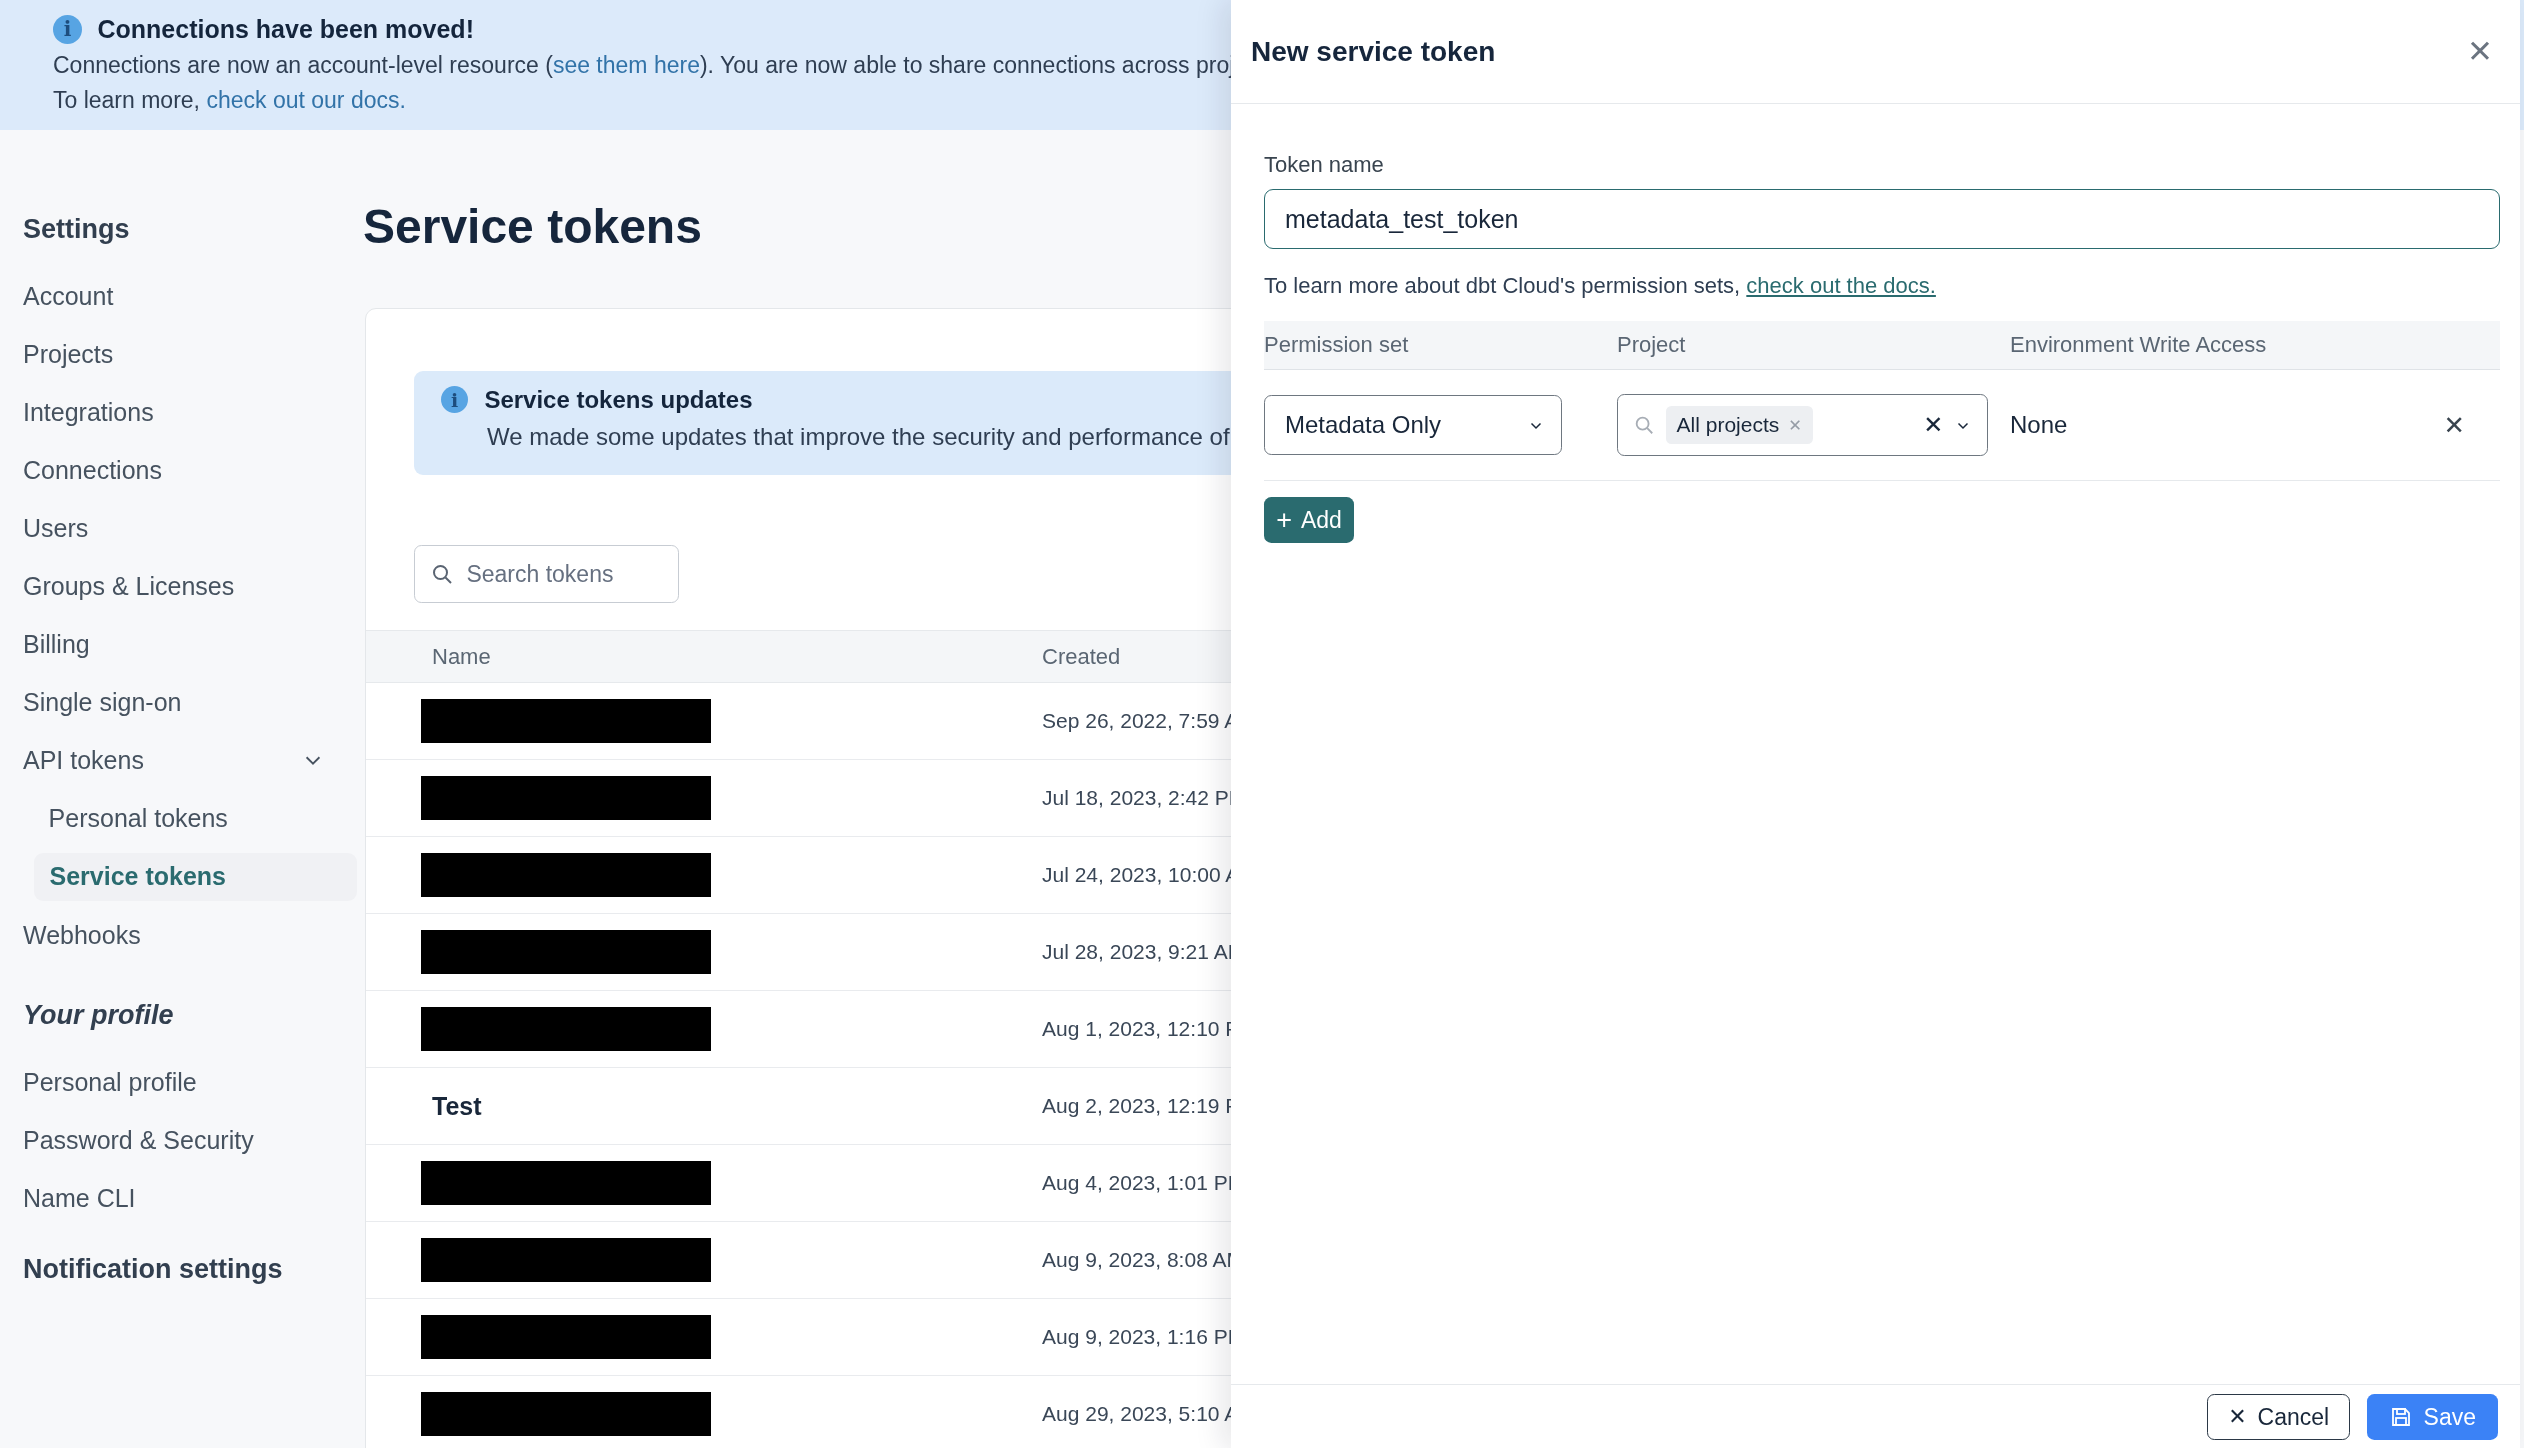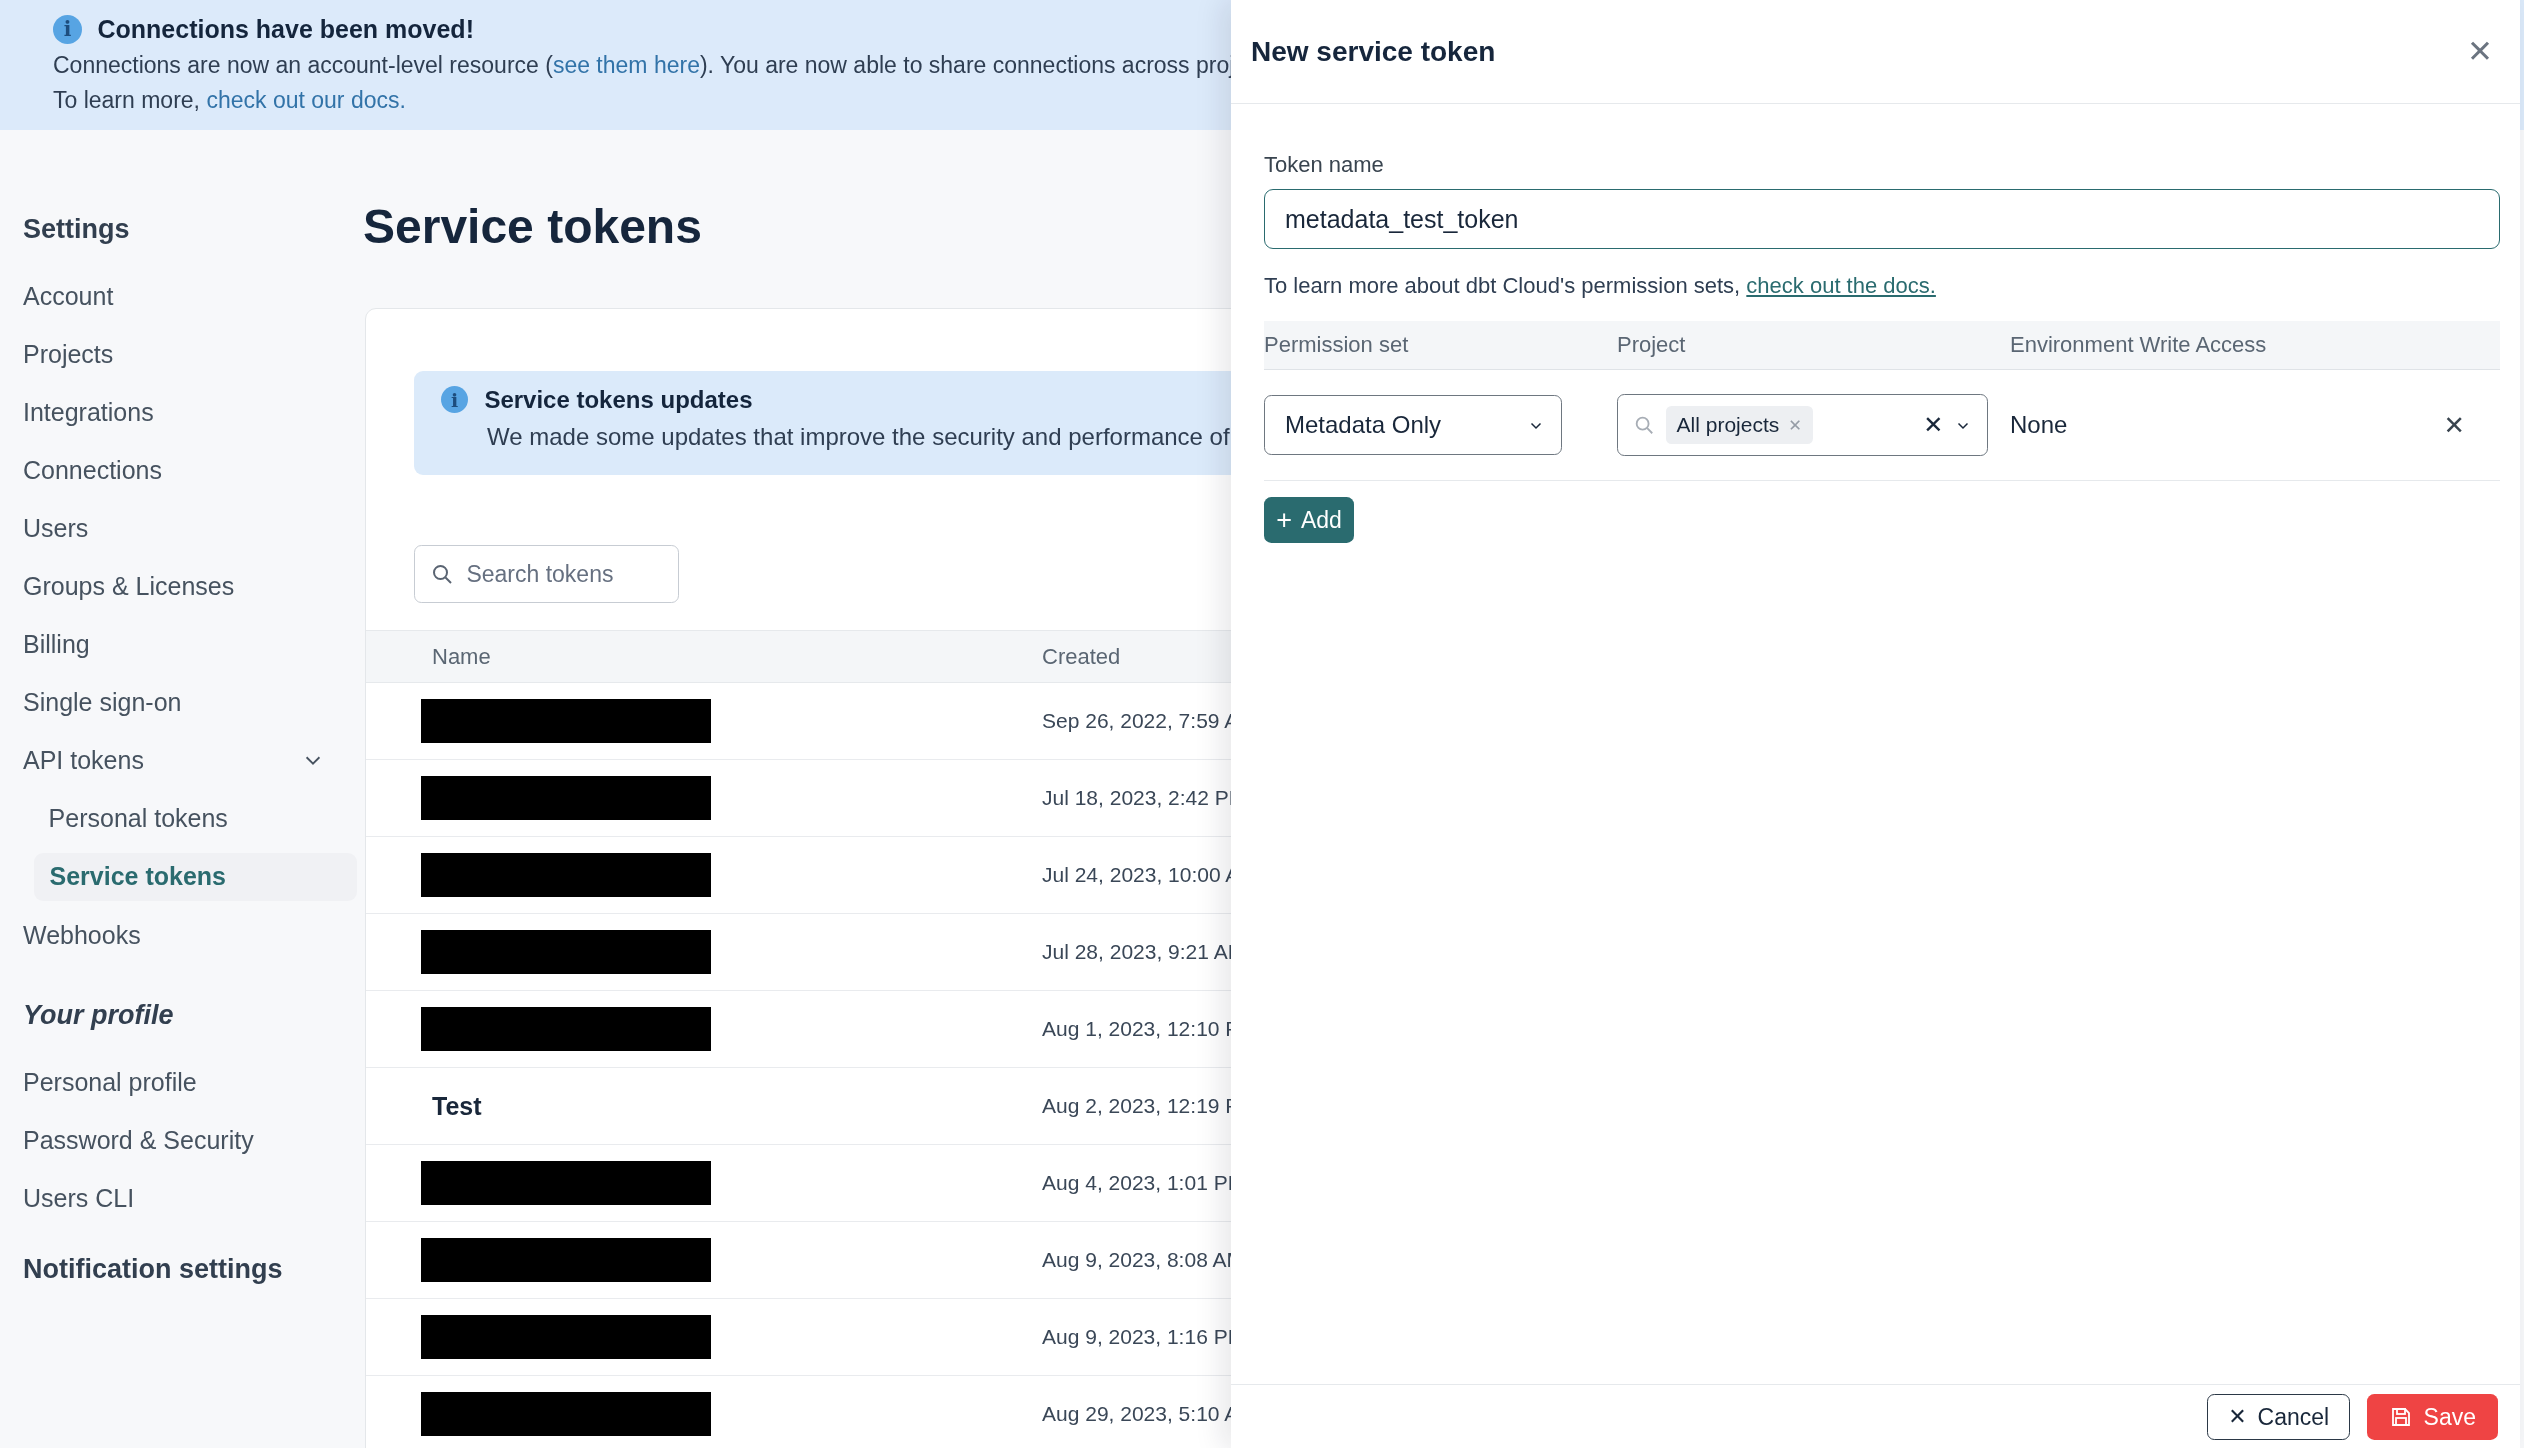--- a/index.html
+++ b/index.html
@@ -91,21 +91,21 @@
     border-radius:7.3px; display:flex; align-items:center; justify-content:center; gap:9px;
     font-size:23px; font-family:"Liberation Sans", sans-serif; cursor:pointer; }
   .plus { font-size:27px; font-weight:300; line-height:1; }
 
   .d-foot { position:absolute; bottom:0; left:0; width:100%; height:65px; background:#fff;
     border-top:0.9px solid #e6e9ec; display:flex; align-items:center; justify-content:flex-end;
     gap:16.4px; padding-right:22px; }
   .btn-cancel { height:46px; border:0.9px solid #2b3846; border-radius:7.3px; background:#fff;
     display:flex; align-items:center; gap:11px; padding:0 20px; font-size:23px; color:#19273a;
     font-family:"Liberation Sans", sans-serif; cursor:pointer; }
-  .btn-save { height:46px; border:none; border-radius:7.3px; background:#ef4444;
+  .btn-save { height:46px; border:none; border-radius:7.3px; background:#3b82f6;
     display:flex; align-items:center; gap:11px; padding:0 22px; font-size:23px; color:#fff;
     font-family:"Liberation Sans", sans-serif; cursor:pointer; }
   .x-sm { font-size:22px; line-height:1; }
   .floppy { width:24px; height:24px; stroke:#fff; fill:none; stroke-width:1.8; }
 </style>
 </head>
 <body>
 
 <div class="top-banner">
   <div class="b-row1">
@@ -131,21 +131,21 @@
     <svg class="chev" viewBox="0 0 24 24">
         <polyline points="5 9 12 16 19 9"></polyline>
       </svg>
   </div>
   <div class="item sub">Personal tokens</div>
   <div class="item sub active">Service tokens</div>
   <div class="item">Webhooks</div>
   <div class="sec-header later">Your profile</div>
   <div class="item">Personal profile</div>
   <div class="item">Password &amp; Security</div>
-  <div class="item">Users CLI</div>
+  <div class="item">Name CLI</div>
   <div class="sec-header last">Notification settings</div>
 </nav>
 
 <h1 class="main-title">Service tokens</h1>
 
 <div class="card">
   <div class="notice">
     <div class="notice-head">
       <span class="info-ico" style="width:27px;height:27px;flex:0 0 27px;font-size:19px;">i</span>
       <span class="notice-title">Service tokens updates</span>

